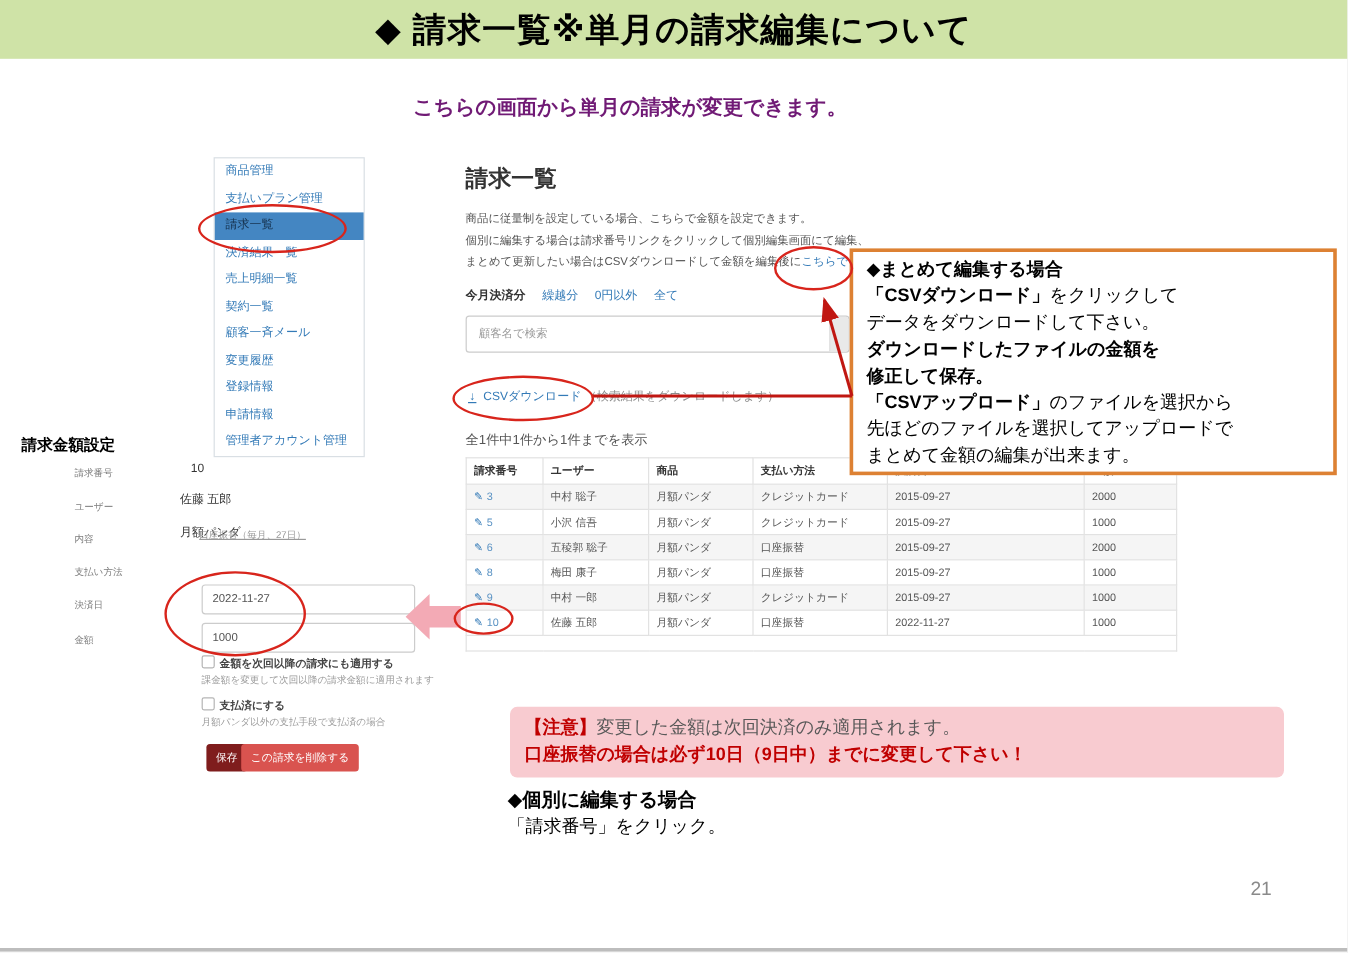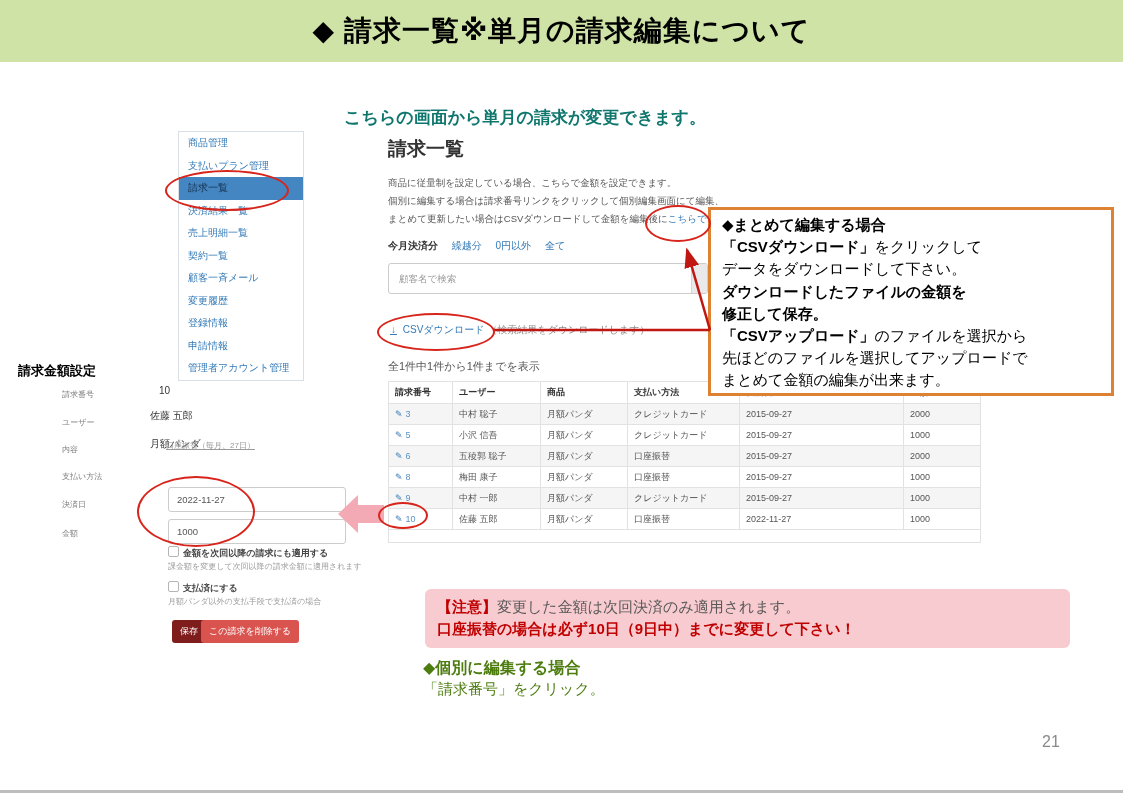--- a/index.html
+++ b/index.html
@@ -1,25 +1,25 @@
 <!DOCTYPE html>
 <html><head>
 <meta charset="utf-8">
 <style>
   html,body{margin:0;padding:0;background:#e9e9e9;}
   #slide{
     position:relative;width:1123px;height:794px;background:#fff;overflow:hidden;
     font-family:"Liberation Sans","DejaVu Sans",sans-serif;color:#333;
   }
   
-  .titlebar{position:absolute;left:0;top:0;width:1123px;height:62px;background:#cfe3a7;
+  .titlebar{position:absolute;left:0;top:0;width:1123px;height:49px;background:#cfe3a7;
     display:flex;align-items:center;justify-content:center;}
   .titlebar .t{font-size:28px;font-weight:bold;color:#000;letter-spacing:1px;}
   .subtitle{position:absolute;left:0;top:78px;width:1050px;text-align:center;
-    font-size:17px;font-weight:bold;color:#0f766e;margin-top:28px;}
+    font-size:17px;font-weight:bold;color:#701a75;}
   .bottomline{position:absolute;left:0;top:790px;width:1123px;height:3px;background:#bdbdbd;}
   .pagenum{position:absolute;left:1042px;top:733px;font-size:16px;color:#8a8a8a;}
 
   
   .sidebar{position:absolute;left:178px;top:131px;width:126px;background:#fff;
     border:1px solid #d9dfe4;box-sizing:border-box;z-index:1;}
   .sb-item{height:22.5px;line-height:22.5px;padding:0 9px;font-size:10px;color:#337ab7;
     white-space:nowrap;overflow:hidden;cursor:pointer;}
   .sb-item.active{background:#4486c2;color:#16324f;}
 
@@ -78,21 +78,21 @@
   
   .callout{position:absolute;left:708px;top:207px;width:406px;height:189px;background:#fff;
     border:3px solid #dd8133;box-sizing:border-box;z-index:5;padding:4px 11px;
     font-size:15px;line-height:22.2px;color:#000;}
   .callout .b{font-weight:bold;}
   .note{position:absolute;left:425px;top:589px;width:645px;height:59px;background:#f8cbd0;
     border-radius:6px;box-sizing:border-box;padding:7px 12px;font-size:15px;line-height:22px;z-index:2;}
   .note .lbl{color:#c00000;font-weight:bold;}
   .note .l1{color:#595959;}
   .note .l2{color:#c00000;font-weight:bold;}
-  .individual{position:absolute;left:423px;top:657px;font-size:15px;color:#4d7c0f;line-height:21px;z-index:2;}
+  .individual{position:absolute;left:423px;top:657px;font-size:15px;color:#000000;line-height:21px;z-index:2;}
   .individual .hd{font-size:16px;font-weight:bold;}
 
   
   .red-ellipse{position:absolute;border:2.5px solid #d8251c;border-radius:50%;
     background:transparent;z-index:7;pointer-events:none;}
   .overlay{position:absolute;left:0;top:0;z-index:6;pointer-events:none;}
 </style>
 </head>
 <body>
 

